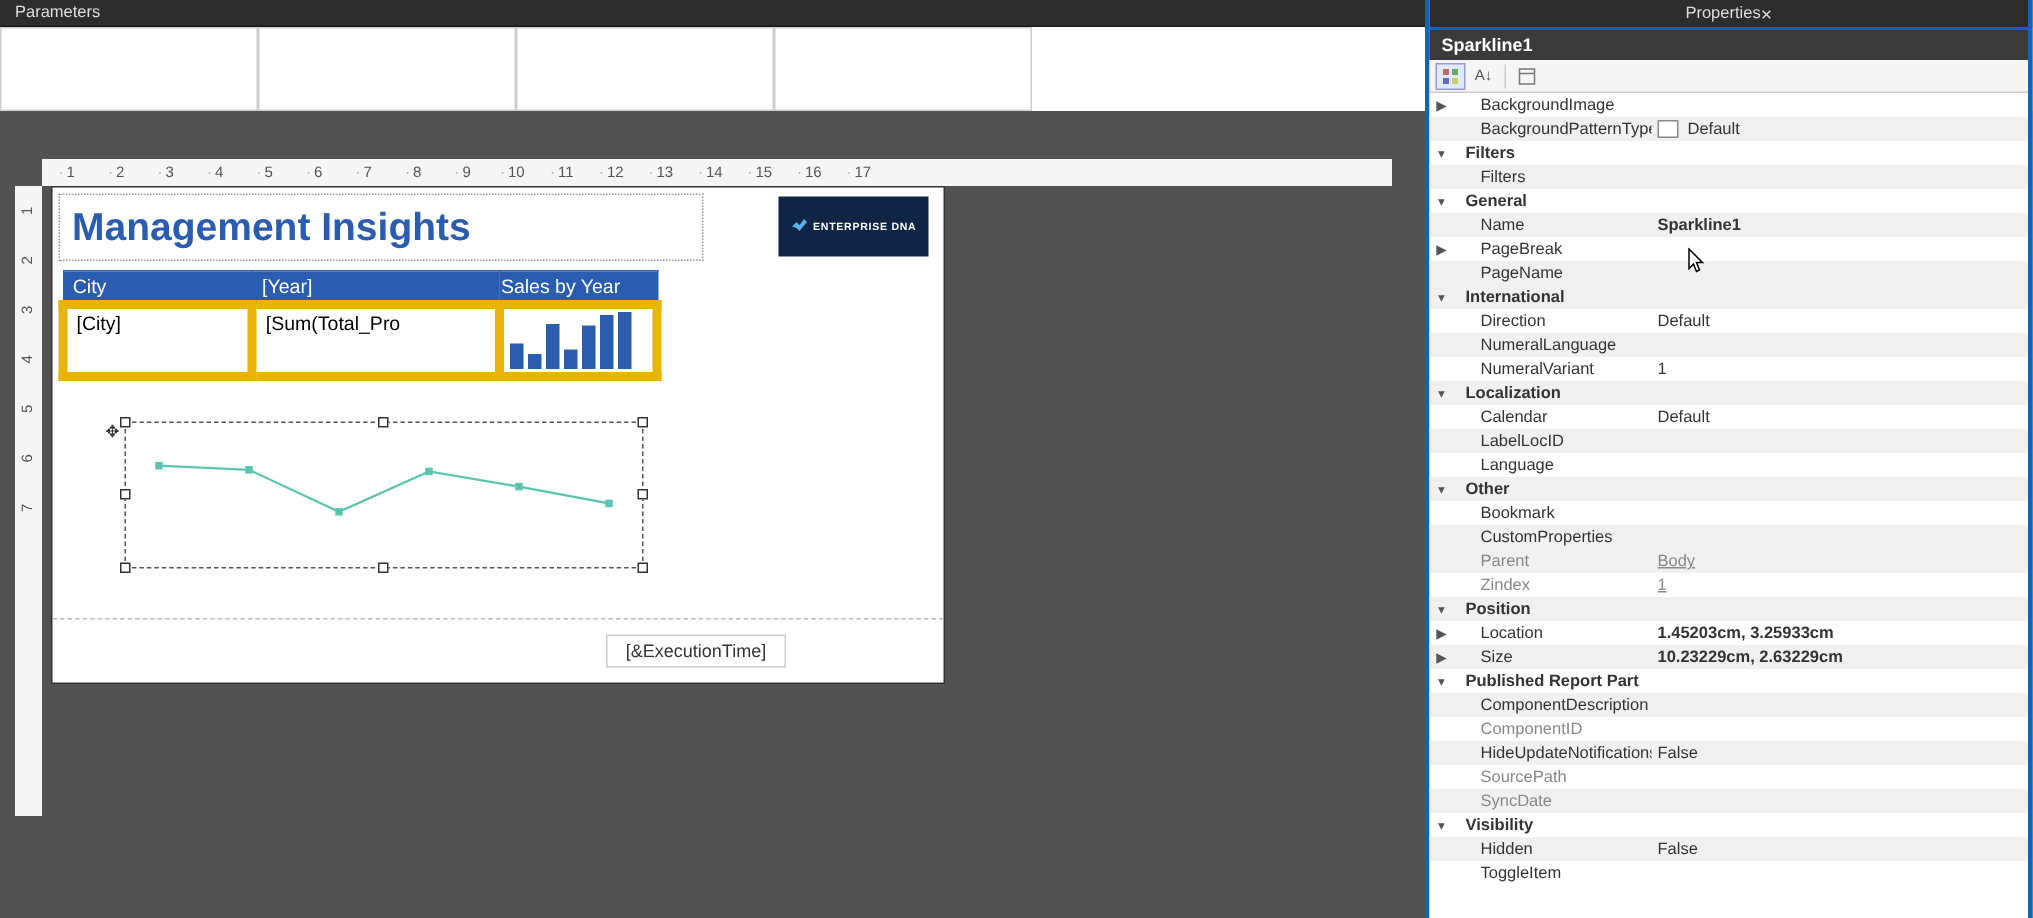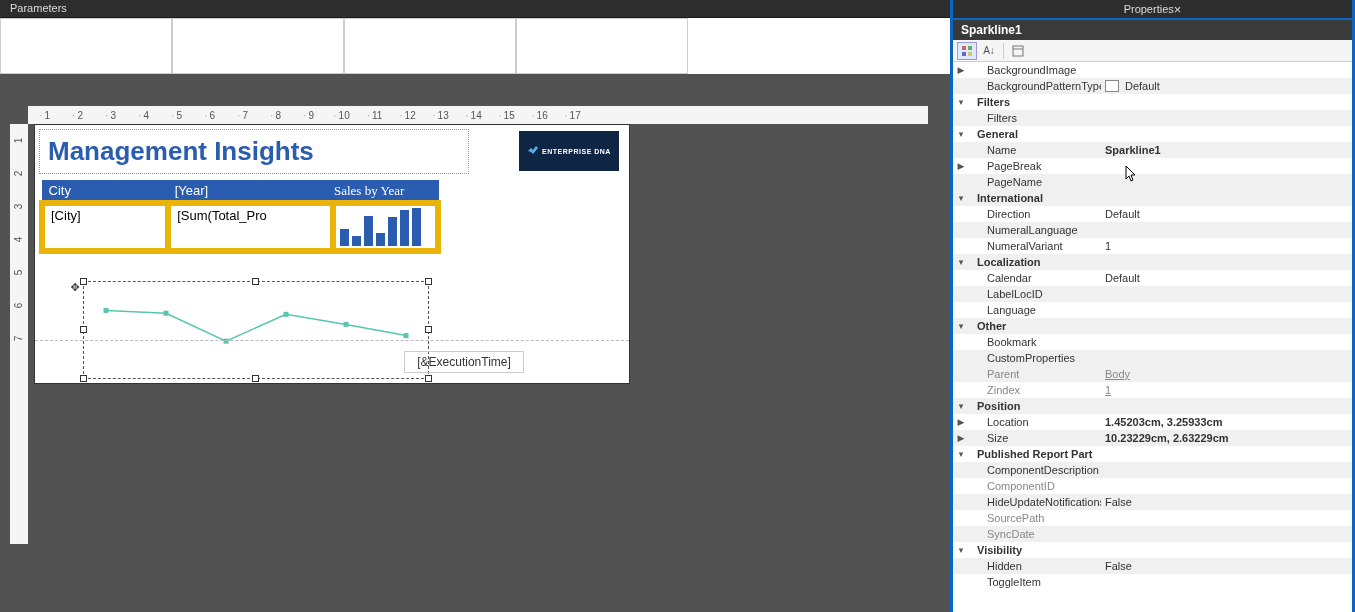--- a/index.html
+++ b/index.html
@@ -59,21 +59,21 @@
   flex-direction:column;
   align-items:center;
 }
 .ruler-v span { height:33px; display:flex; align-items:center; transform: rotate(-90deg); }
 
 .report-canvas {
   position: absolute;
   top: 50px;
   left: 34px;
   width: 596px;
-  height: 260px;
+  height: 332px;
   background: #fff;
   border: 1px solid #333;
 }
 .report-title {
   font-size: 26px;
   font-weight: 700;
   color: #2a5db0;
   padding: 6px 8px;
   border: 1px dotted #999;
   display:inline-block;
@@ -112,21 +112,21 @@
   border: 1px solid #2a5db0;
   height: 20px;
 }
 .table-region td {
   border: 6px solid #eab308;
   font-size: 13px;
   padding: 2px 6px;
   height: 46px;
   vertical-align: top;
 }
-.sparkline-col { width: 105px; padding:0 !important;font-family:Liberation Serif, serif; }
+.sparkline-col { width: 105px; padding:0 !important; }
 
 .mini-bars {
   display:flex;
   align-items:flex-end;
   gap:3px;
   height:42px;
   padding: 2px 4px;
 }
 .mini-bars div { background:#2a5db0; width:9px; }
 

